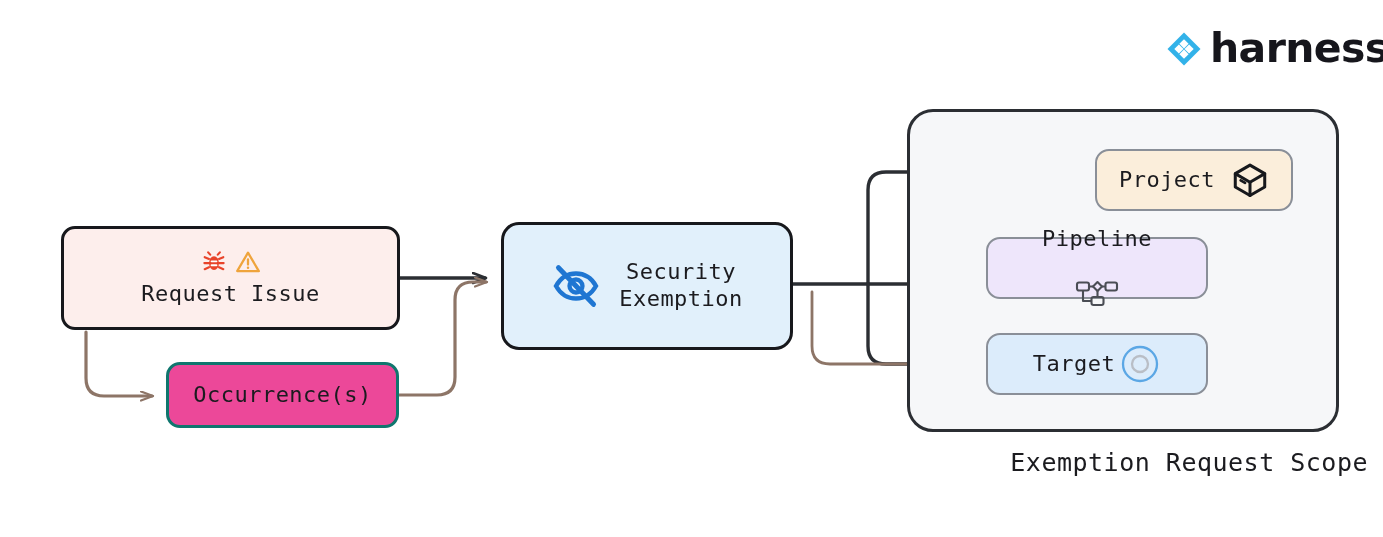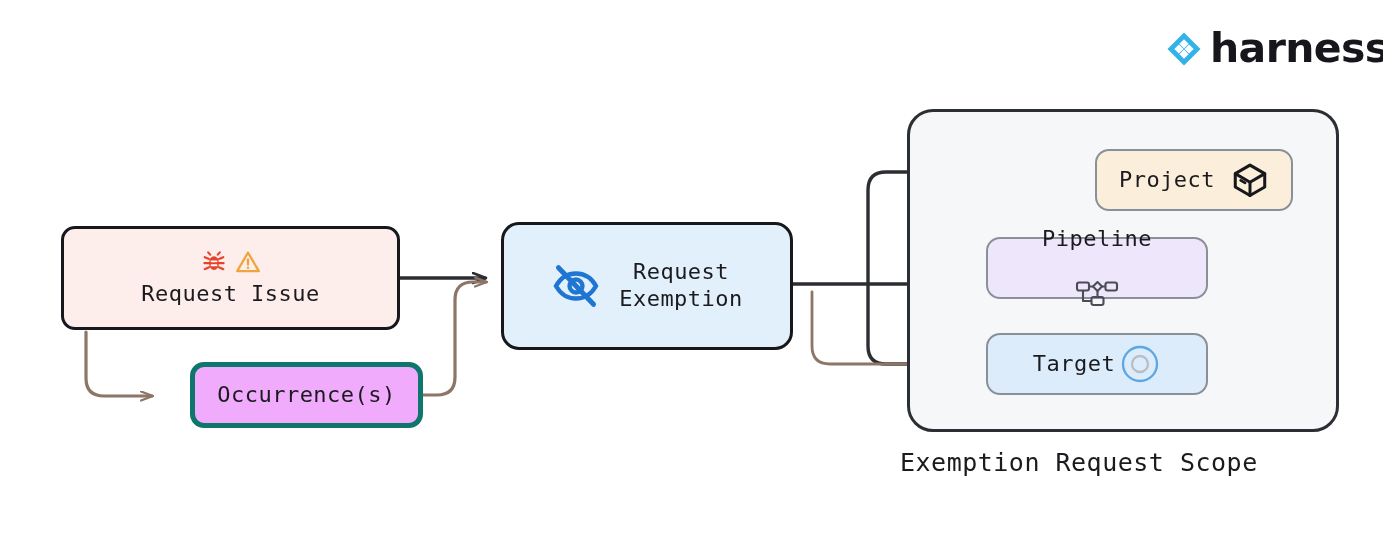--- a/index.html
+++ b/index.html
@@ -69,45 +69,44 @@
     gap: 6px;
   }
   #node-security .icon-row {
     display: flex;
     align-items: center;
     gap: 8px;
     height: 26px;
   }
   #node-occurrence {
     left: 166px; top: 362px; width: 233px; height: 66px;
-    background: #f0abfc;
-    border: 5px solid #0f766e;
-    margin-left: 24px;
+    background: #ec4899;
+    border: 3px solid #0f766e;
   }
   #node-request {
     left: 501px; top: 222px; width: 292px; height: 128px;
     background: #e1f0fb;
     border: 3px solid #17181c;
     border-radius: 18px;
     gap: 18px;
   }
   
   #scope-group {
     position: absolute;
     left: 907px; top: 109px; width: 432px; height: 323px;
     box-sizing: border-box;
     background: #f6f7f9;
     border: 3px solid #2b2e33;
     border-radius: 26px;
     z-index: 1;
   }
   #scope-label {
     position: absolute;
-    left: 900px; top: 448px; width: 432px;
-    text-align: left;
+    left: 936px; top: 448px; width: 432px;
+    text-align: right;
     font-size: 25px;
     letter-spacing: 0.5px;
     color: #1b1b1f;
     z-index: 3;
   }
   #node-project {
     left: 1095px; top: 149px; width: 198px; height: 62px;
     background: #fbeedb;
     border: 2px solid #8a8f98;
     gap: 16px;
@@ -235,21 +234,21 @@
     <span class="icon">
       <svg width="50" height="50" viewBox="0 0 24 24">
         <g fill="none" stroke="#1f76d2" stroke-width="2.1" stroke-linecap="round">
           <path d="M2.4 12 C4.6 8.1 8.1 6 12 6 C15.9 6 19.4 8.1 21.6 12
                    C19.4 15.9 15.9 18 12 18 C8.1 18 4.6 15.9 2.4 12 Z"></path>
           <circle cx="12" cy="12" r="3.1"></circle>
           <path d="M3.6 3.2 L20.4 20.8" stroke-width="2.4"></path>
         </g>
       </svg>
     </span>
-    <span class="label">Request
+    <span class="label">Security
 Exemption</span>
   </div>
 
   <div class="node" id="node-project">
     <span class="label">Project</span>
     <span class="icon">
       <svg width="38" height="38" viewBox="0 0 24 24">
         <g fill="none" stroke="#17181c" stroke-width="1.9" stroke-linejoin="round" stroke-linecap="round">
           <path d="M12 2.6 L21.3 8 L12 13.4 L2.7 8 Z"></path>
           <path d="M2.7 8 L2.7 16.4 L12 21.8 L21.3 16.4 L21.3 8"></path>

